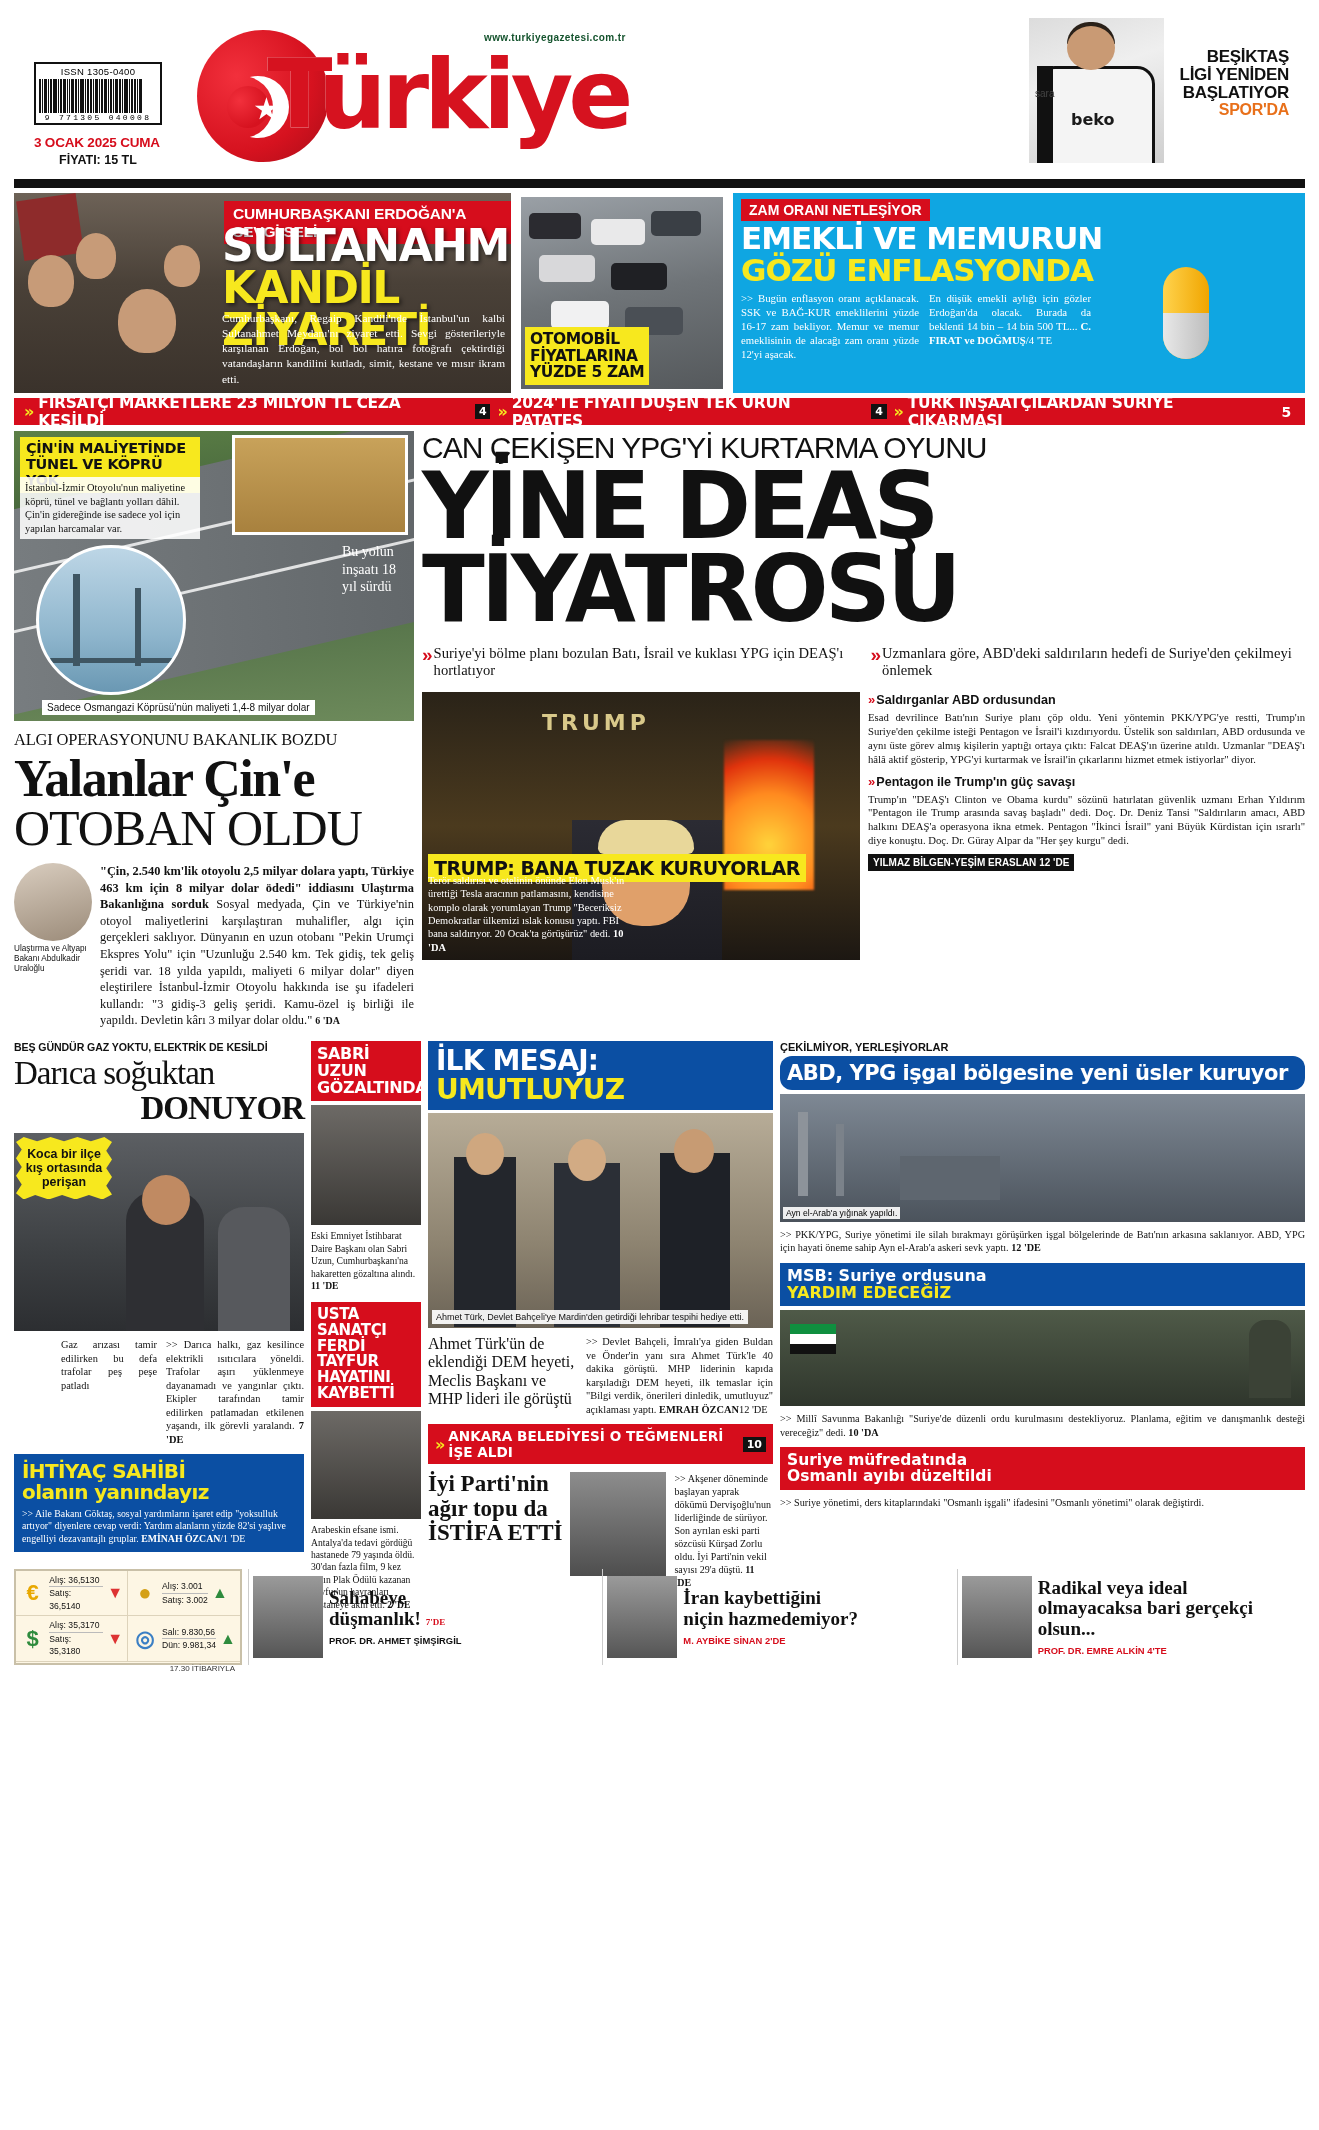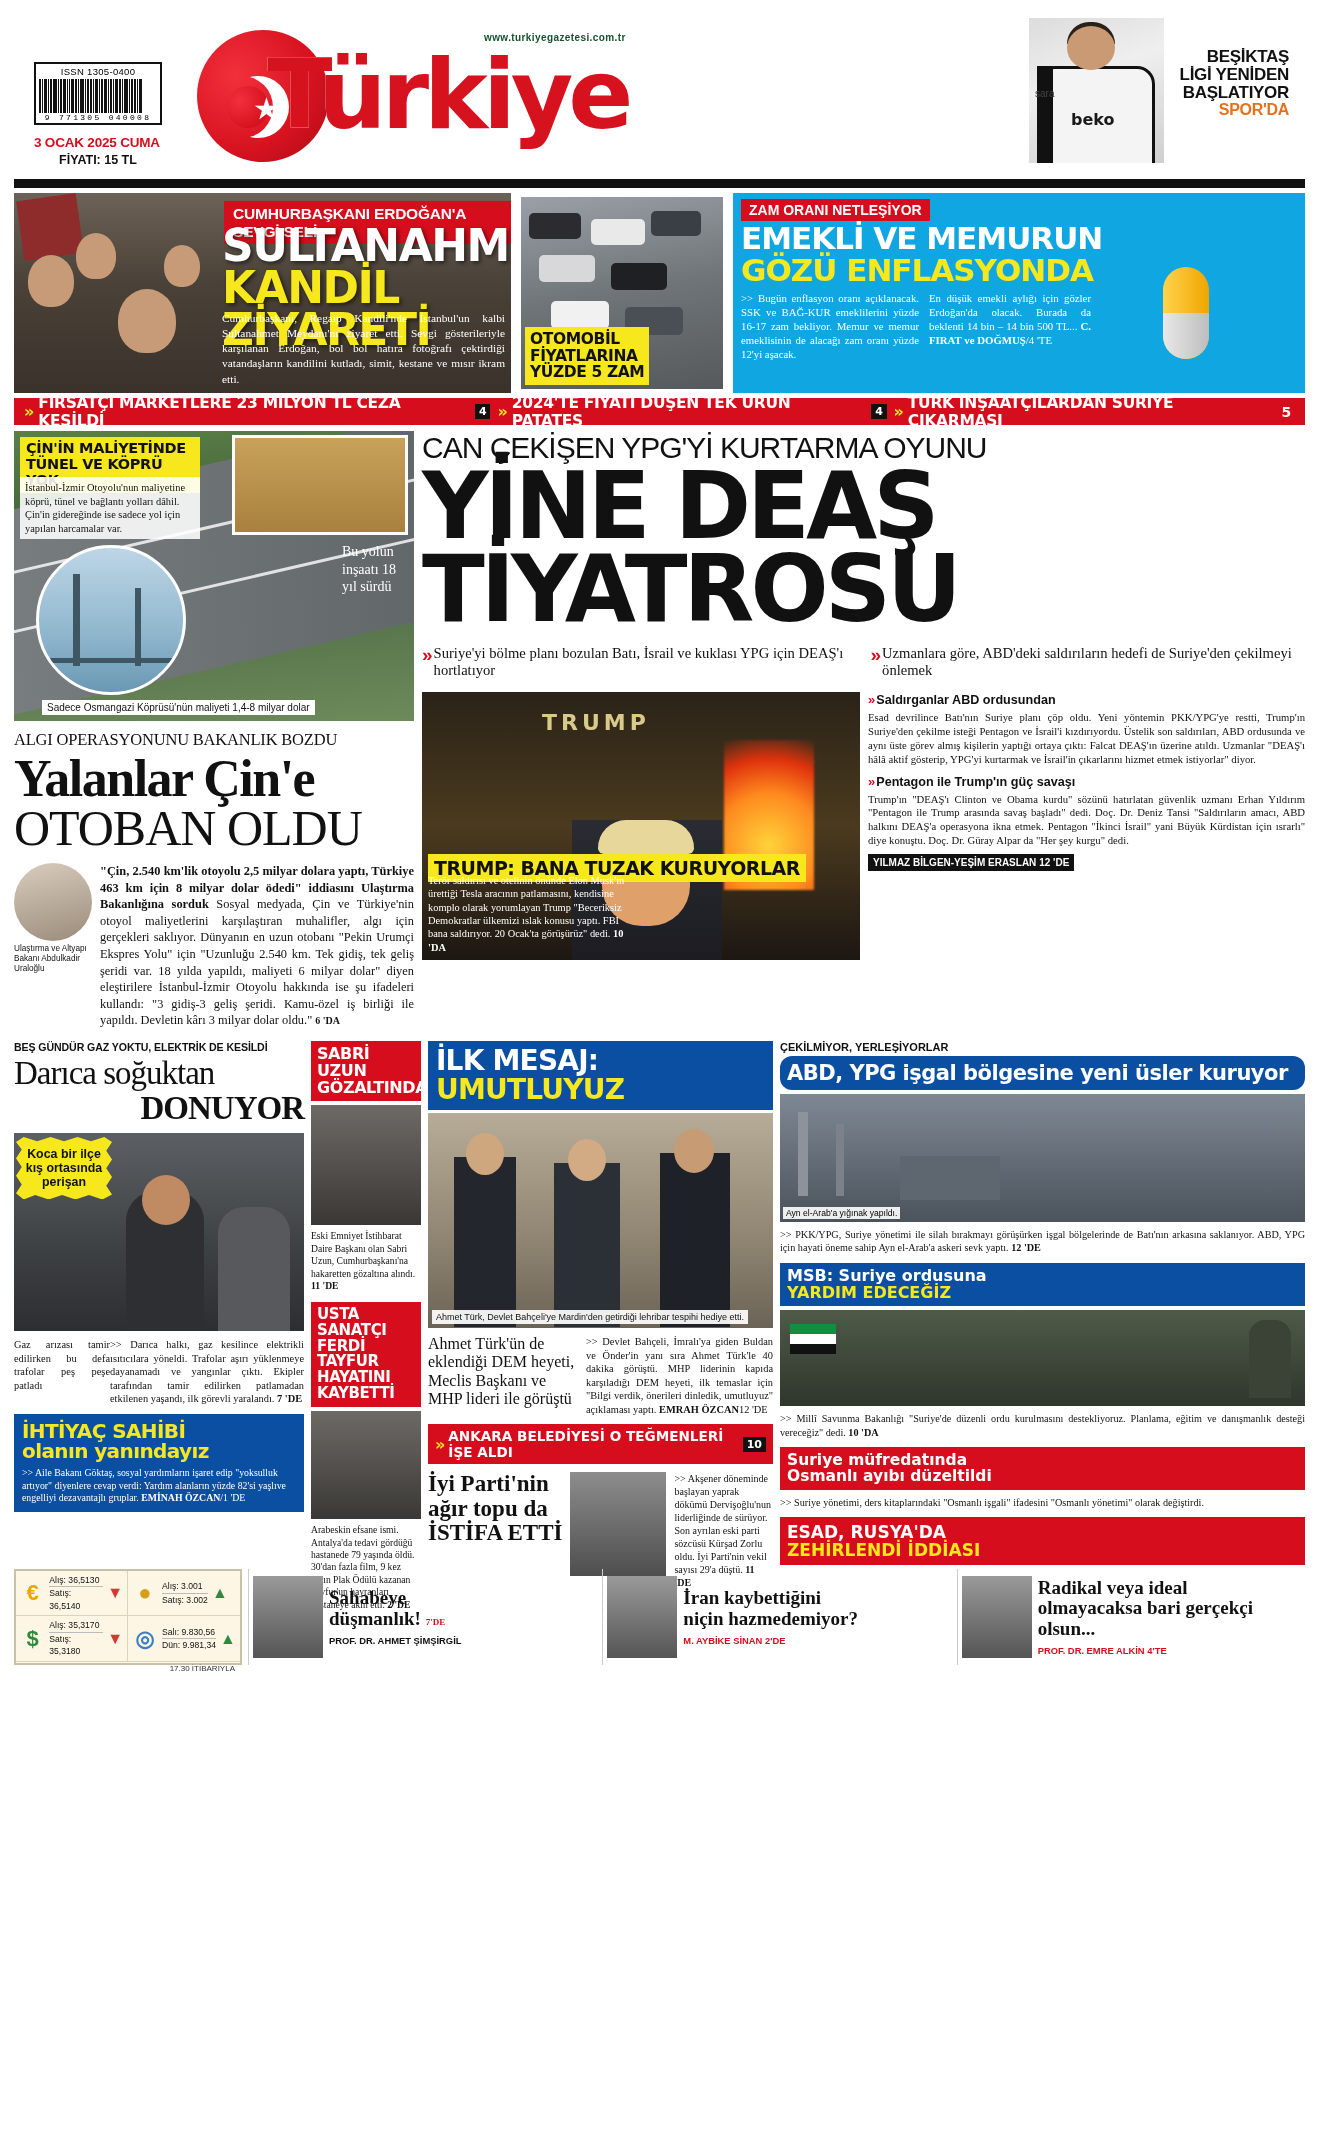--- a/index.html
+++ b/index.html
@@ -183,21 +183,21 @@
 
   .kick-sm{ font-size:10.6px; font-weight:bold; color:#111; letter-spacing:-.1px;}
   .h-darica{ font-family:"Liberation Serif",serif; font-size:33px; color:#111; letter-spacing:-1px; margin-top:2px;}
   .h-darica b{ font-weight:bold; }
   .yellow-burst{
      position:absolute; left:2px; top:4px; width:96px; padding:10px 4px; background:#f7e81e;
      font-weight:bold; font-size:12.4px; line-height:1.14; text-align:center; color:#111;
      clip-path:polygon(0% 8%,8% 0%,22% 7%,36% 0%,50% 7%,64% 0%,78% 7%,92% 0%,100% 8%,94% 22%,100% 36%,94% 50%,100% 64%,94% 78%,100% 92%,90% 100%,76% 93%,62% 100%,48% 93%,34% 100%,20% 93%,8% 100%,0% 90%,6% 76%,0% 62%,6% 48%,0% 34%,6% 20%);
   }
   .darica-photo{ position:relative; width:290px; height:198px; margin-top:6px; background:linear-gradient(180deg,#5c5f63 0%,#3d4043 60%,#2c2e31 100%); overflow:hidden;}
-  .darica-body{ display:flex; margin-top:7px;}
+  .darica-body{ display:flex; gap:9px; margin-top:7px;margin-left:47px;}
   .darica-body p{ font-size:10.4px; line-height:1.3; font-family:"Liberation Serif",serif; text-align:justify; color:#111;}
   .blue-box{ margin-top:8px; background:#0b4fa3; color:#fff; padding:7px 8px;}
   .blue-box h4{ font-size:20px; font-weight:bold; line-height:1.04; letter-spacing:-.6px; font-family:"DejaVu Sans",sans-serif;}
   .blue-box h4 span{ color:#f7e81e; }
   .blue-box p{ font-size:9.8px; line-height:1.28; margin-top:5px; font-family:"Liberation Serif",serif;}
 
   .red-head-box{ background:#d60d1c; color:#fff; padding:5px 6px; font-weight:bold; font-size:16px; line-height:1.05; font-family:"DejaVu Sans",sans-serif; letter-spacing:-.4px;}
   .mini-photo{ width:100%; height:120px; background:linear-gradient(180deg,#6d6a66,#3a3835); margin-top:4px;}
   .mini-txt{ font-size:9.6px; line-height:1.3; font-family:"Liberation Serif",serif; margin-top:5px; color:#111;}
   .red-head-box2{ background:#d60d1c; color:#fff; padding:5px 6px; font-weight:bold; font-size:15px; line-height:1.06; margin-top:9px; font-family:"DejaVu Sans",sans-serif; letter-spacing:-.4px;}
@@ -577,24 +577,20 @@
       </div>
       <div class="r-body">
         <span>&gt;&gt; Millî Savunma Bakanlığı "Suriye'de düzenli ordu kurulmasını destekliyoruz. Planlama, eğitim ve danışmanlık desteği vereceğiz" dedi.</span>
         <b>10 'DA</b>
       </div>
       <div class="r-sufrat">
         <span>Suriye müfredatında</span><br>
         <span>Osmanlı ayıbı düzeltildi</span>
       </div>
       <div class="r-body">&gt;&gt; Suriye yönetimi, ders kitaplarındaki "Osmanlı işgali" ifadesini "Osmanlı yönetimi" olarak değiştirdi.</div>
-      <div class="r-esad">
-        <span>ESAD, RUSYA'DA</span><br>
-        <span class="y">ZEHİRLENDİ İDDİASI</span>
-      </div>
     </div>
   </div>
 
   <div class="footer">
     <div class="fx-box">
       <div class="fx-cell">
         <div class="fx-sym" style="color:#e8a800">€</div>
         <div class="fx-vals">
           <div>Alış: 36,5130</div>
           <div>Satış: 36,5140</div>

